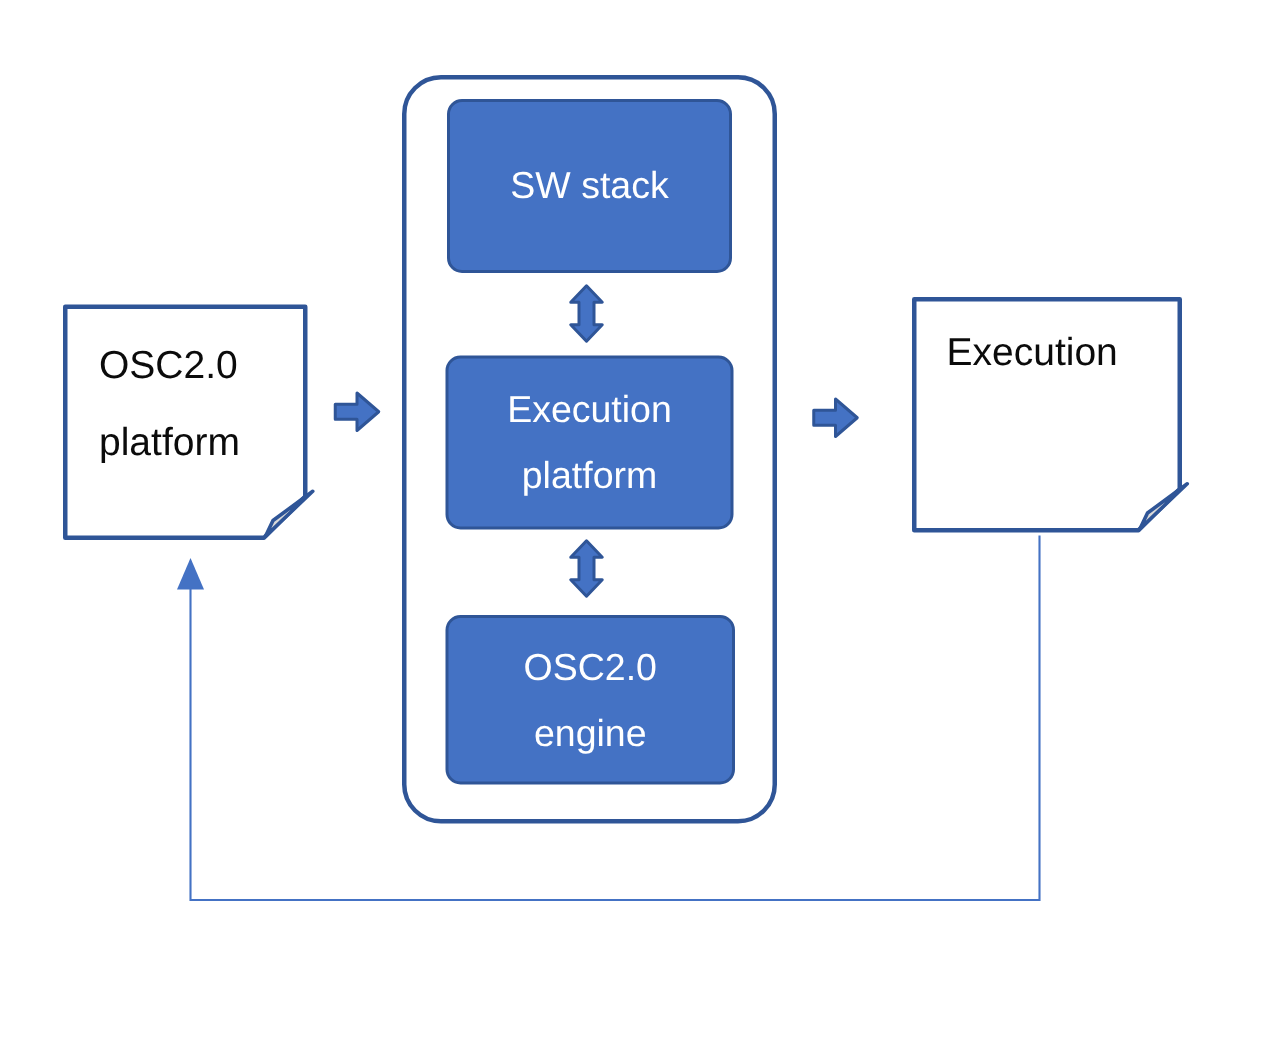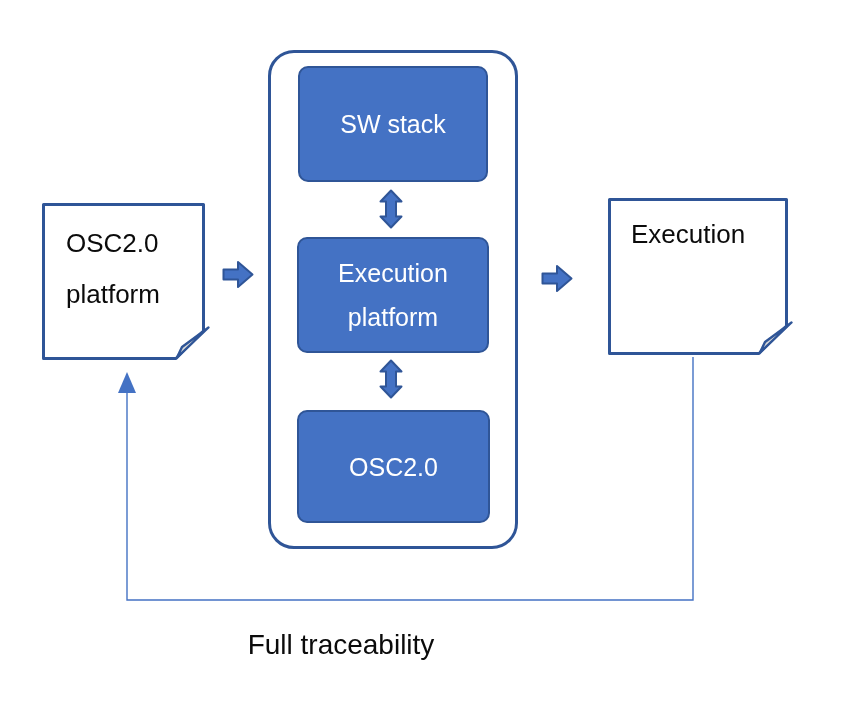--- a/index.html
+++ b/index.html
@@ -95,31 +95,31 @@
     <div>Execution</div>
     <div>platform</div>
   </div>
 
   <svg class="icon-abs" style="left:379px; top:359px;" width="24" height="40" viewBox="0 0 24 40">
     <polygon class="shape-arrow" points="12,1.5 22.5,12.5 17,12.5 17,27.5 22.5,27.5 12,38.5 1.5,27.5 7,27.5 7,12.5 1.5,12.5"></polygon>
   </svg>
 
   <div class="box box-engine">
     <div>OSC2.0</div>
+    <div>engine</div>
   </div>
 
   <svg class="icon-abs" style="left:541px; top:264px;" width="32" height="29" viewBox="0 0 32 29">
     <polygon class="shape-arrow" points="1.5,9.5 16,9.5 16,2 30.5,14.5 16,27 16,19.5 1.5,19.5"></polygon>
   </svg>
 
   <div class="doc doc-log" style="left:608px; top:198px; width:180px; height:157px;">
     <svg class="doc-shape" width="180" height="157" viewBox="0 0 180 157">
       <path class="doc-outline" d="M1.5,1.5 L178.5,1.5 L178.5,128 L151,155.5 L1.5,155.5 Z"></path>
       <polygon class="doc-fold" points="152,154.5 183.5,124.5 157,144"></polygon>
     </svg>
     <div class="doc-text">
       <div>Execution</div>
     </div>
   </div>
 
-  <div class="caption">Full traceability</div>
 
 </div>
 
 </body></html>

